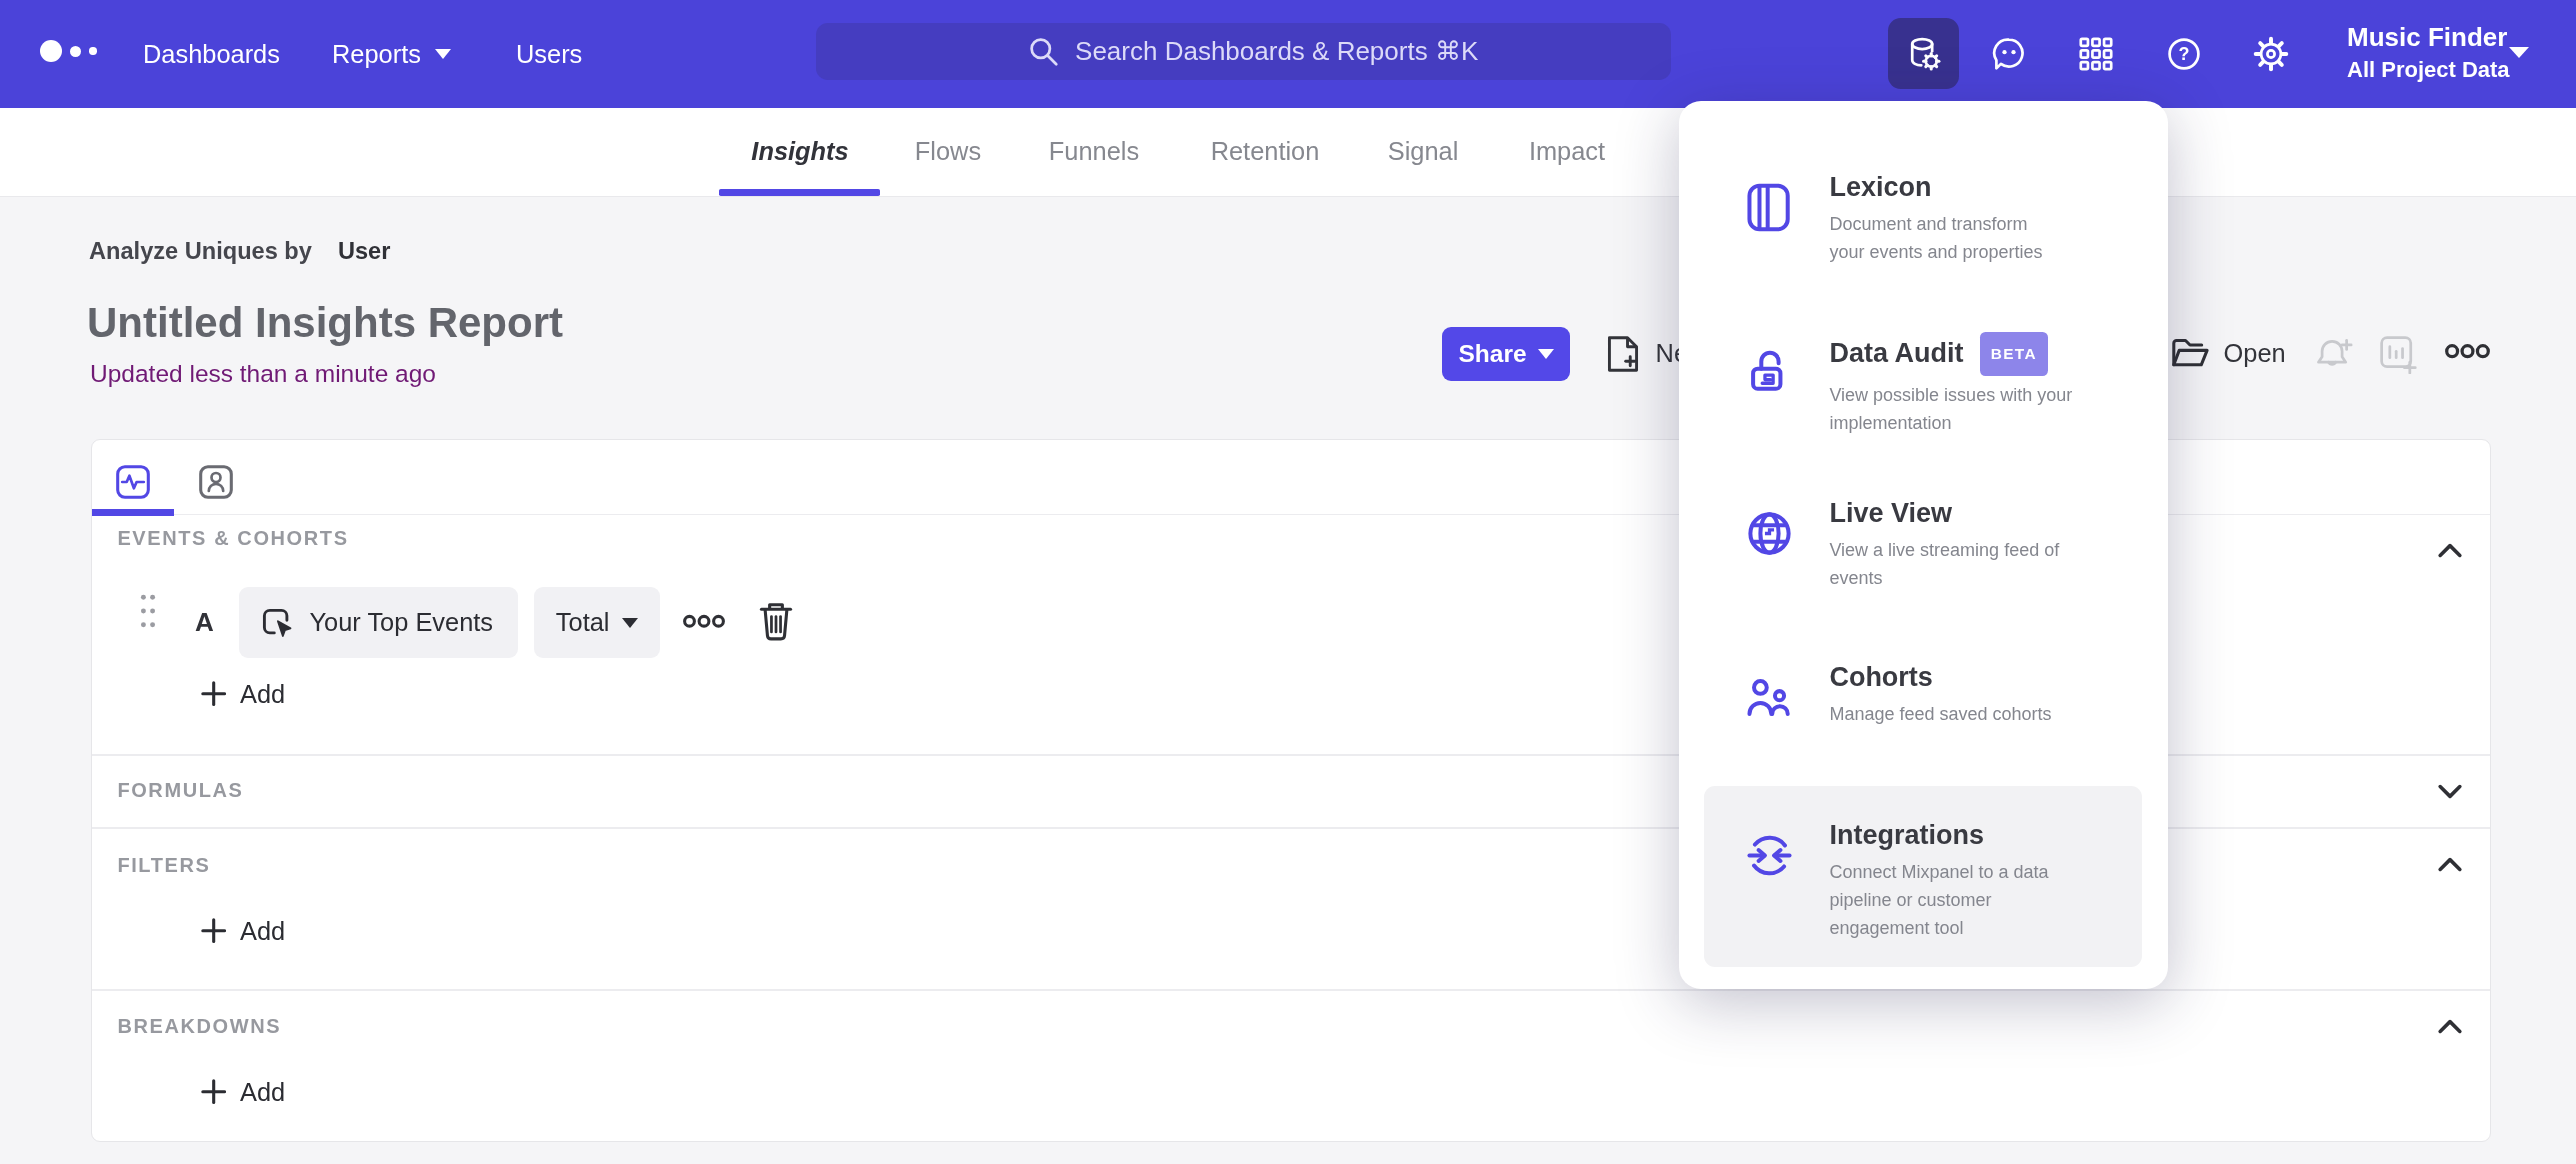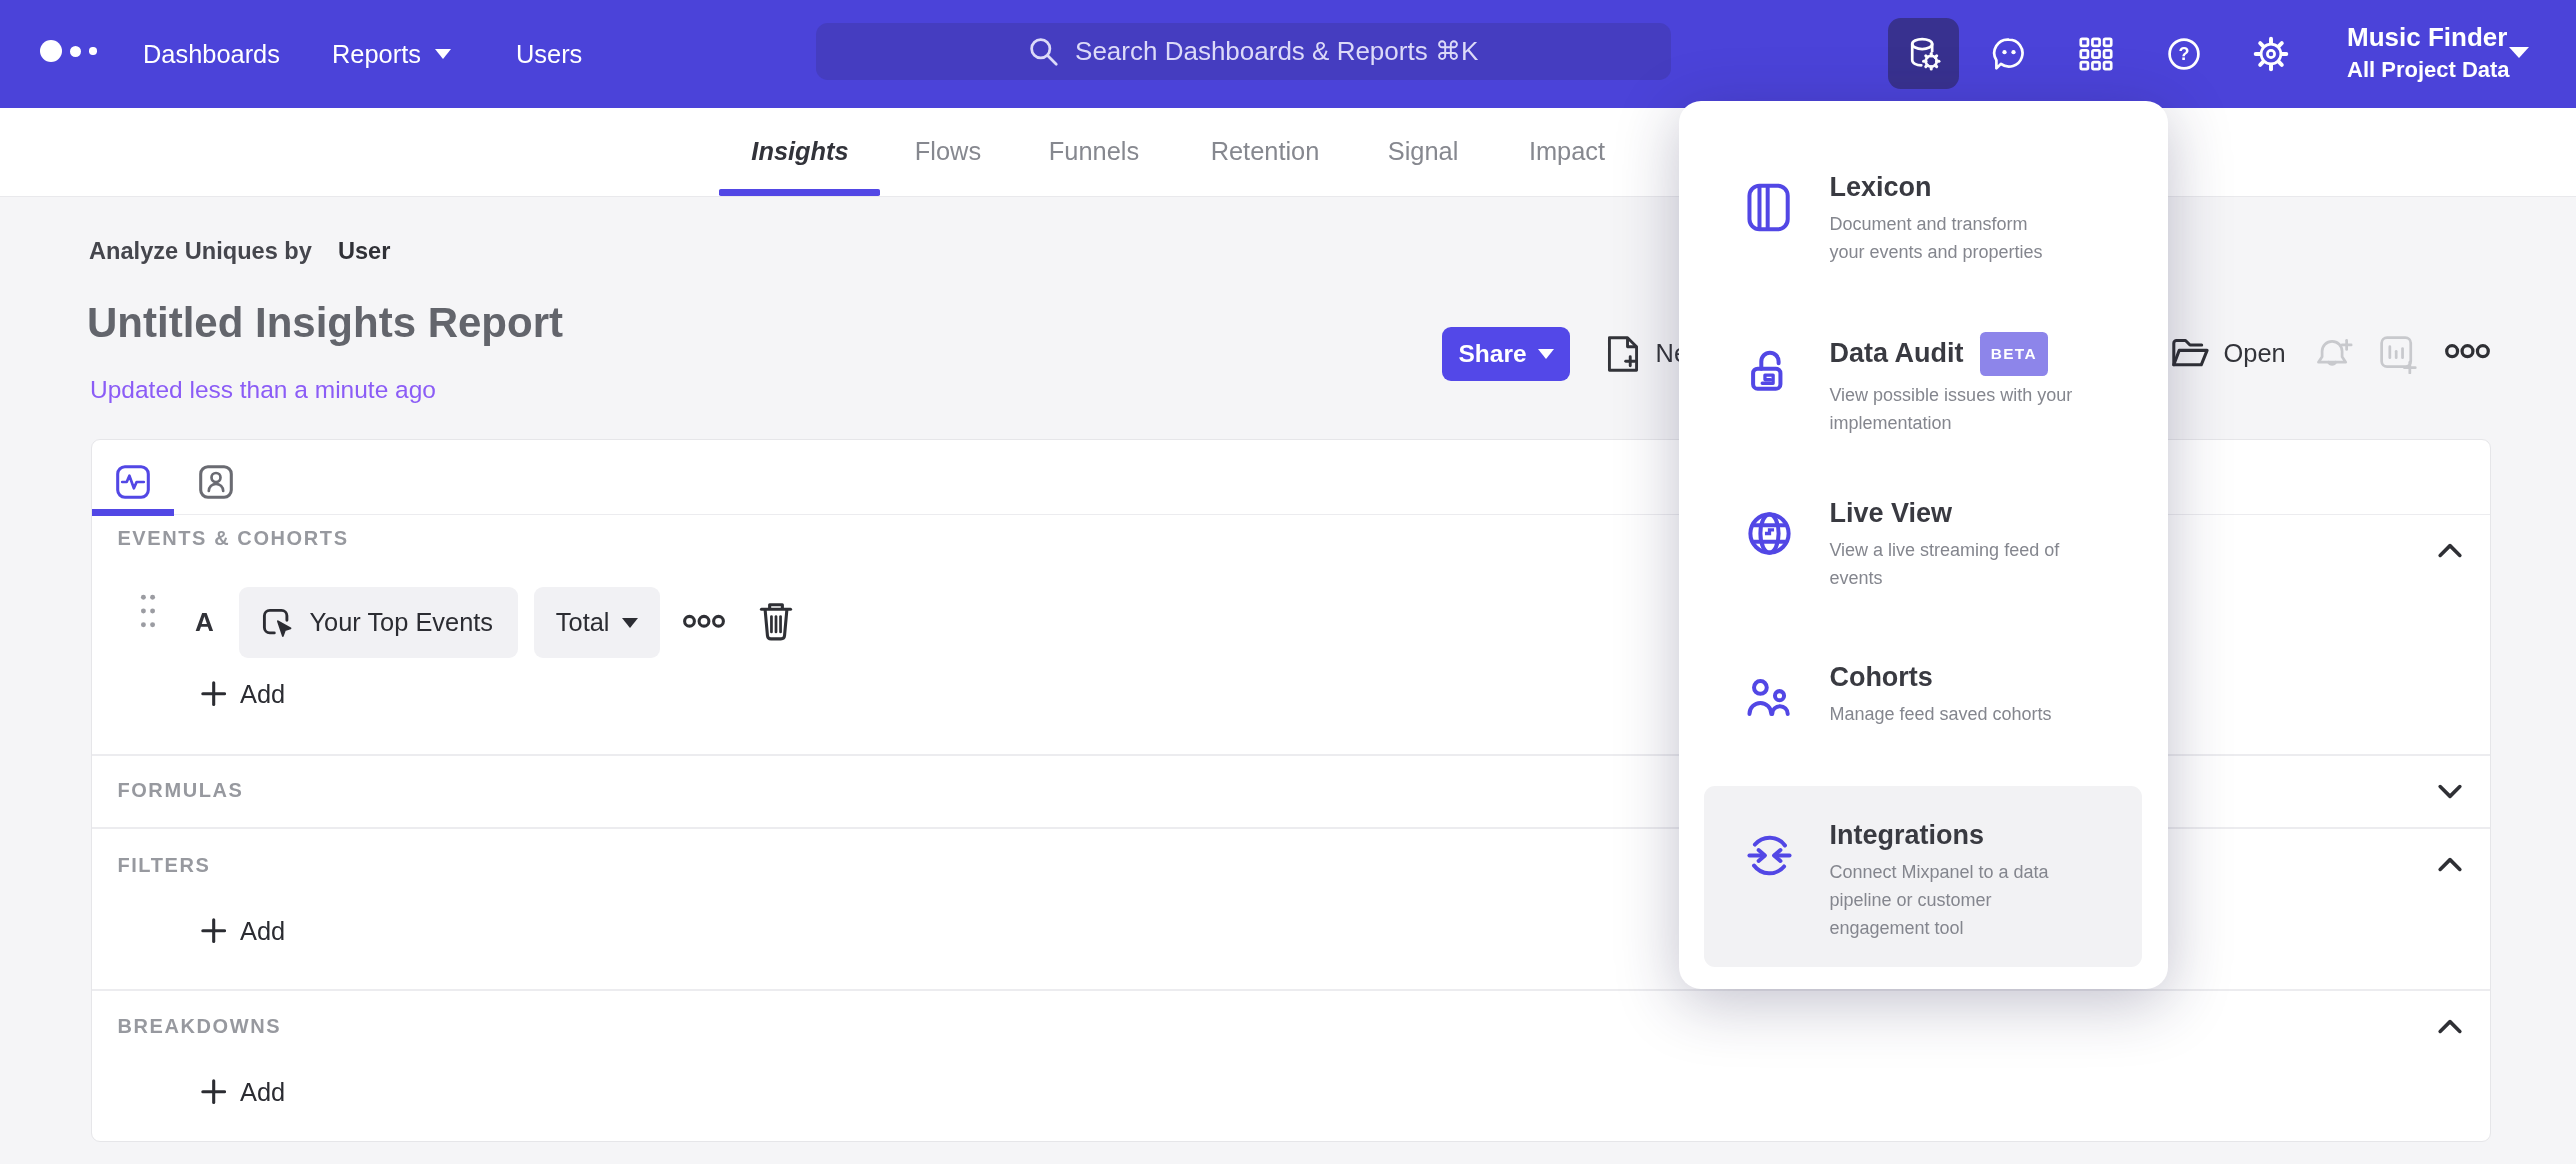--- a/index.html
+++ b/index.html
@@ -35,21 +35,21 @@
   .tab { position:absolute; top:0; height:87px; line-height:87px; transform:translateX(-50%);
          font-size:25.4px; color:#86888f; cursor:pointer; }
   .tab.active { color:#32333a; font-weight:700; }
   .tab-underline { position:absolute; left:719px; top:81px; width:161px; height:7.3px; background:#5247e5; border-radius:1.8px; }
 
   
   .analyze { position:absolute; left:89px; top:238px; display:flex; align-items:baseline; gap:26px; }
   .analyze .lbl { font-size:23.6px; font-weight:600; color:#45464d; }
   .analyze .val { font-size:23.6px; font-weight:700; color:#303137; cursor:pointer; }
   .rpt-title { position:absolute; left:87px; top:299px; font-size:42px; font-weight:600; color:#63656c; }
-  .rpt-updated { position:absolute; left:90px; top:376px; font-size:24.5px; color:#8b5cf6; }
+  .rpt-updated { position:absolute; left:90px; top:360px; font-size:24.5px; color:#701a75; }
 
   
   .share-btn { position:absolute; left:1442px; top:327px; width:128px; height:54px; background:#5348e8;
                border:none; border-radius:9px; display:flex; align-items:center; justify-content:center;
                gap:11px; color:#fff; font-size:24.5px; font-weight:600; cursor:pointer; font-family:inherit;}
   .share-caret { width:0; height:0; border-left:8.2px solid transparent; border-right:8.2px solid transparent;
                  border-top:10px solid #fff; }
   .tool-btn { position:absolute; top:328px; display:flex; align-items:center; gap:13.6px; font-size:25.4px;
               font-weight:500; color:#33343a; cursor:pointer; height:51px; }
   .icon-btn { position:absolute; top:334px; cursor:pointer; }

